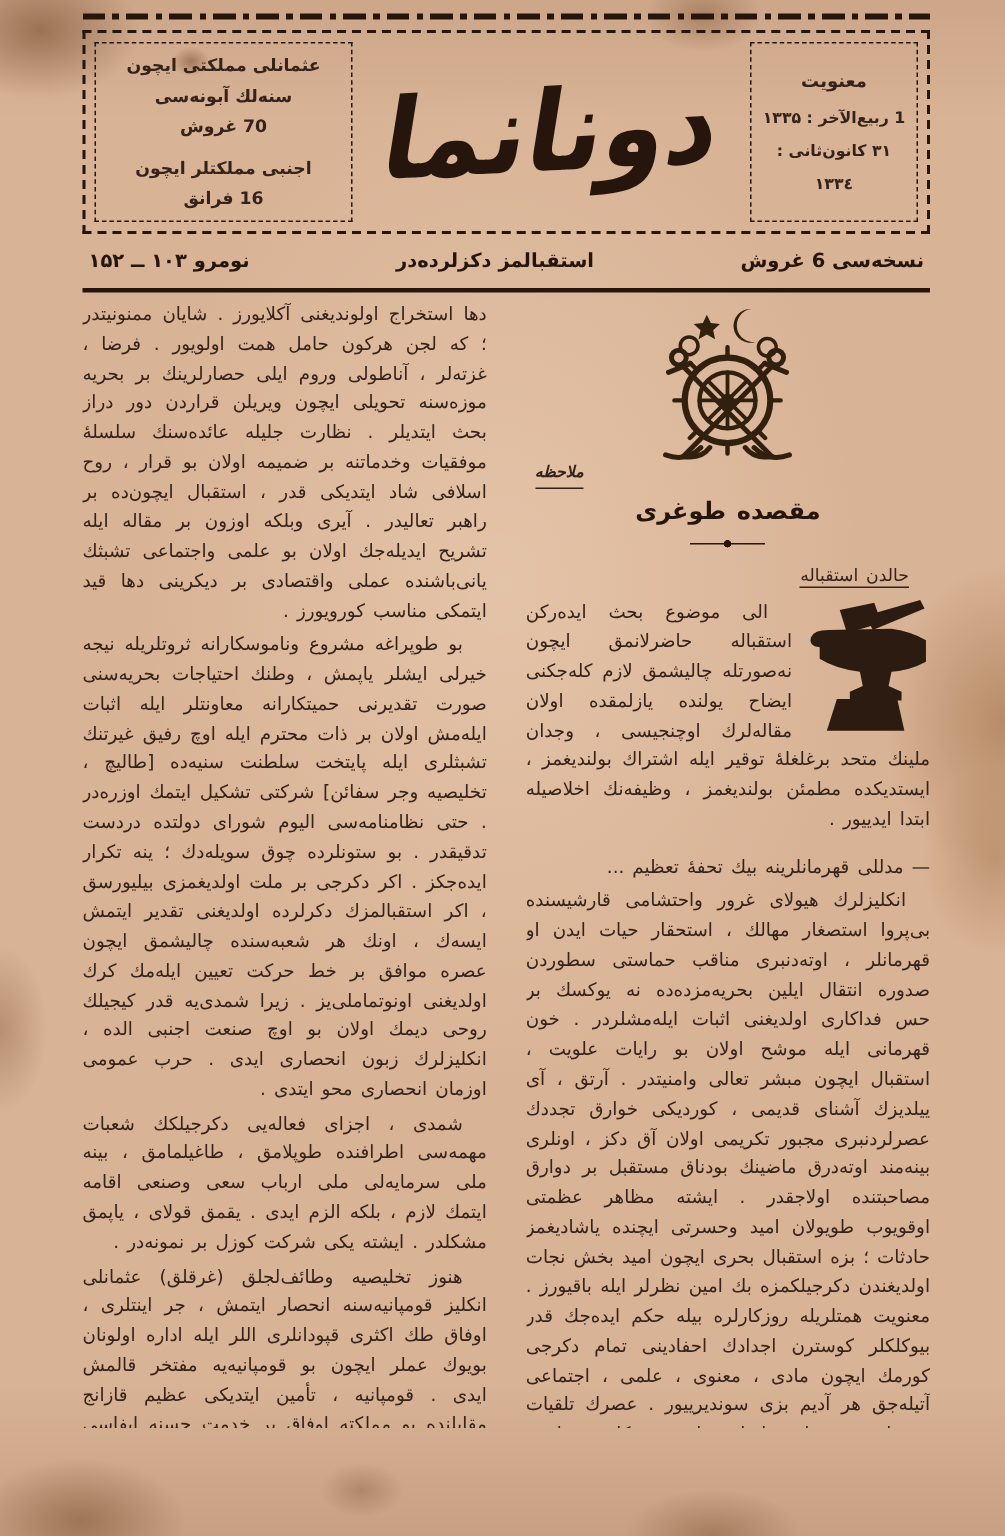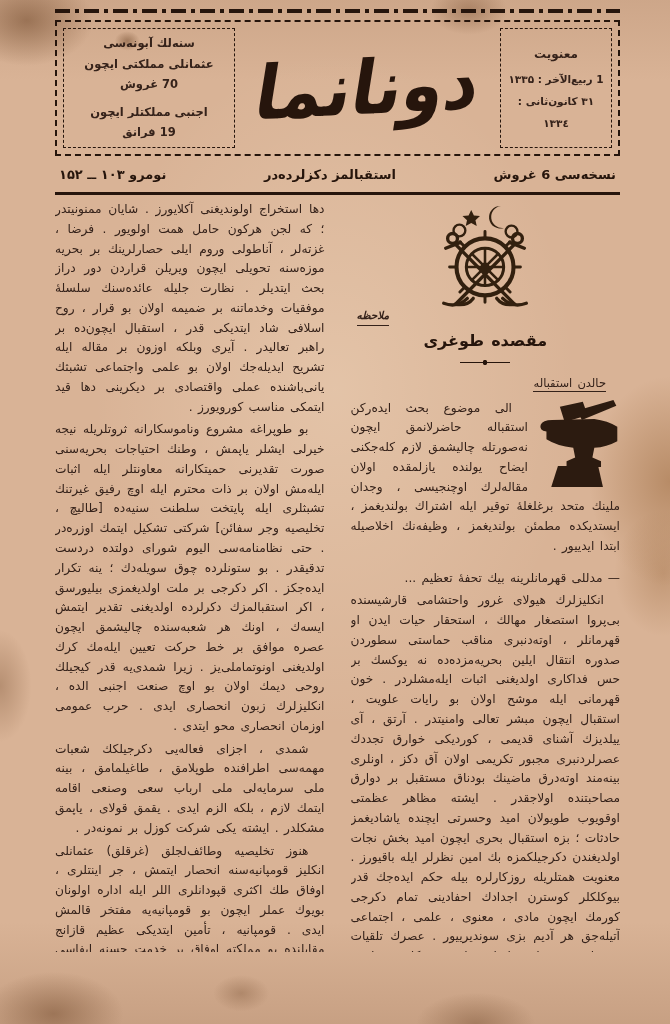--- a/index.html
+++ b/index.html
@@ -100,26 +100,26 @@
 </style>
 </head>
 <body>
 
 <div class="content">
 
   <div class="rule-dashdot"></div>
 
   <div class="masthead">
     <div class="mast-box sub-box">
+      <div>عثمانلی مملكتی ایچون</div>
       <div>سنه‌لك آبونه‌سی</div>
-      <div>عثمانلی مملكتی ایچون</div>
       <div>70 غروش</div>
       <div class="gap"></div>
       <div>اجنبی مملكتلر ایچون</div>
-      <div>19 فرانق</div>
+      <div>16 فرانق</div>
     </div>
 
     <div class="mast-title-wrap">
       <span class="mast-title">دونانما</span>
     </div>
 
     <div class="mast-box date-box">
       <div class="day">معنویت</div>
       <div>1 ربیع‌الآخر : ۱۳۳۵</div>
       <div>۳۱ كانون‌ثانی : ۱۳۳٤</div>

